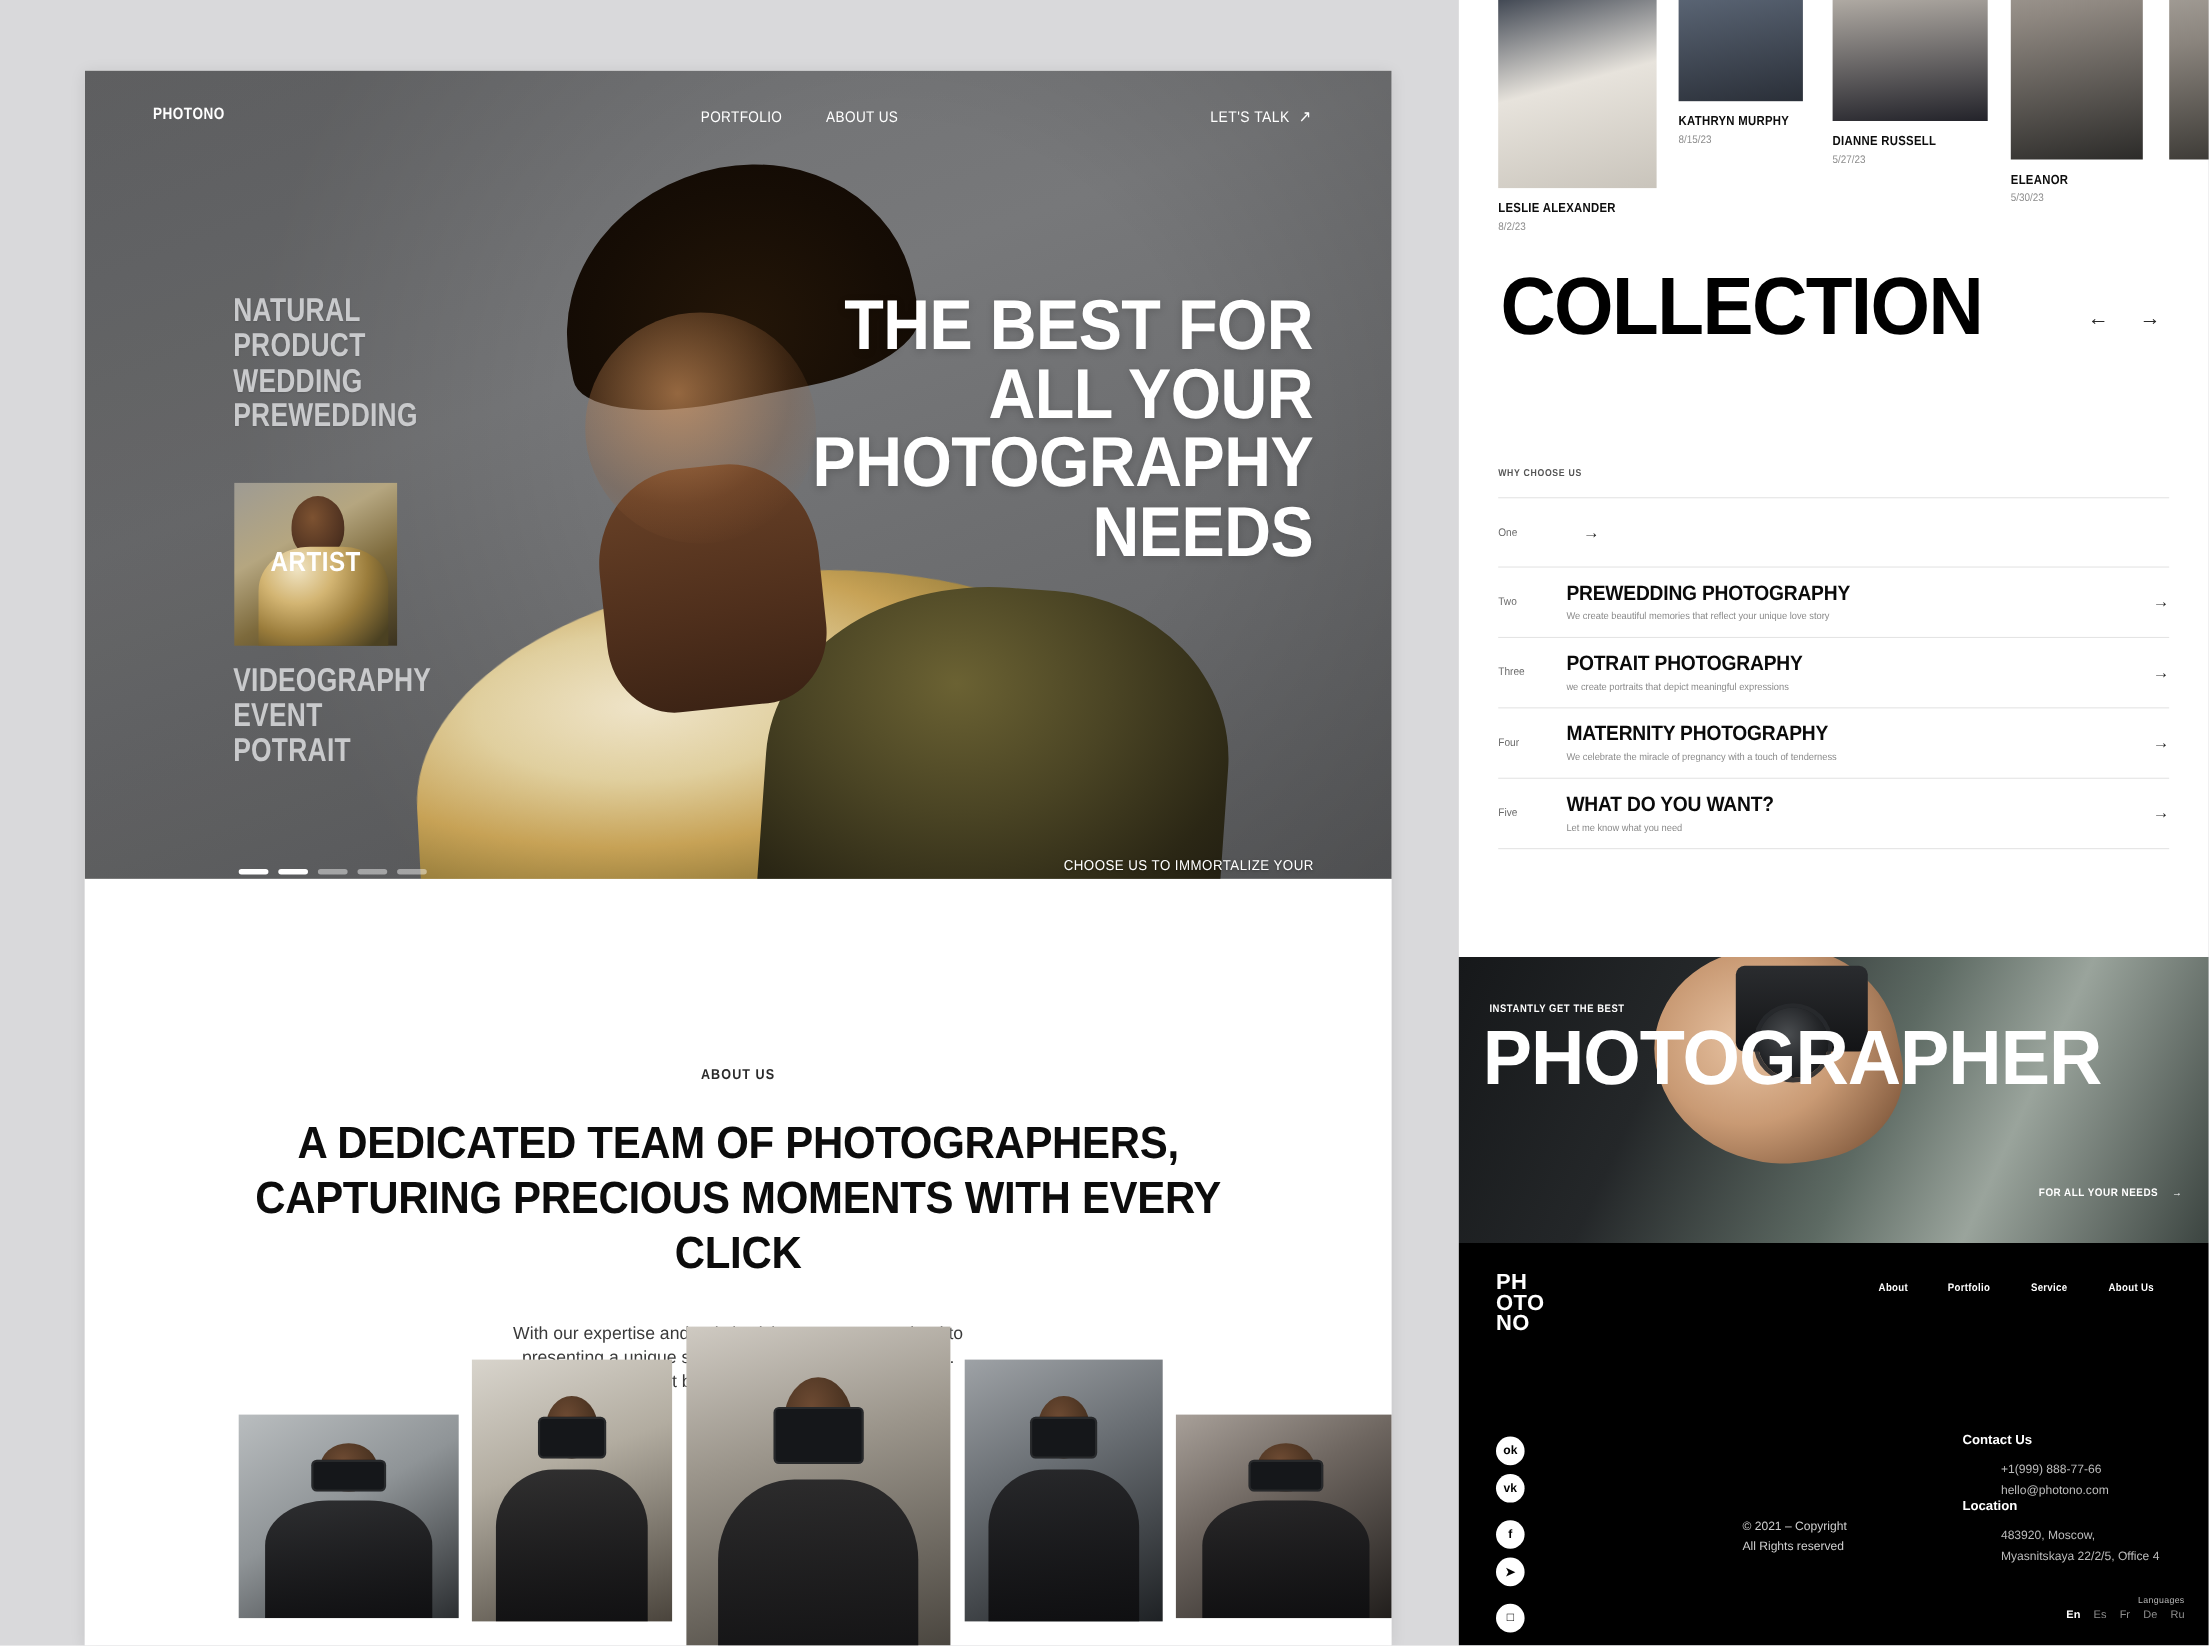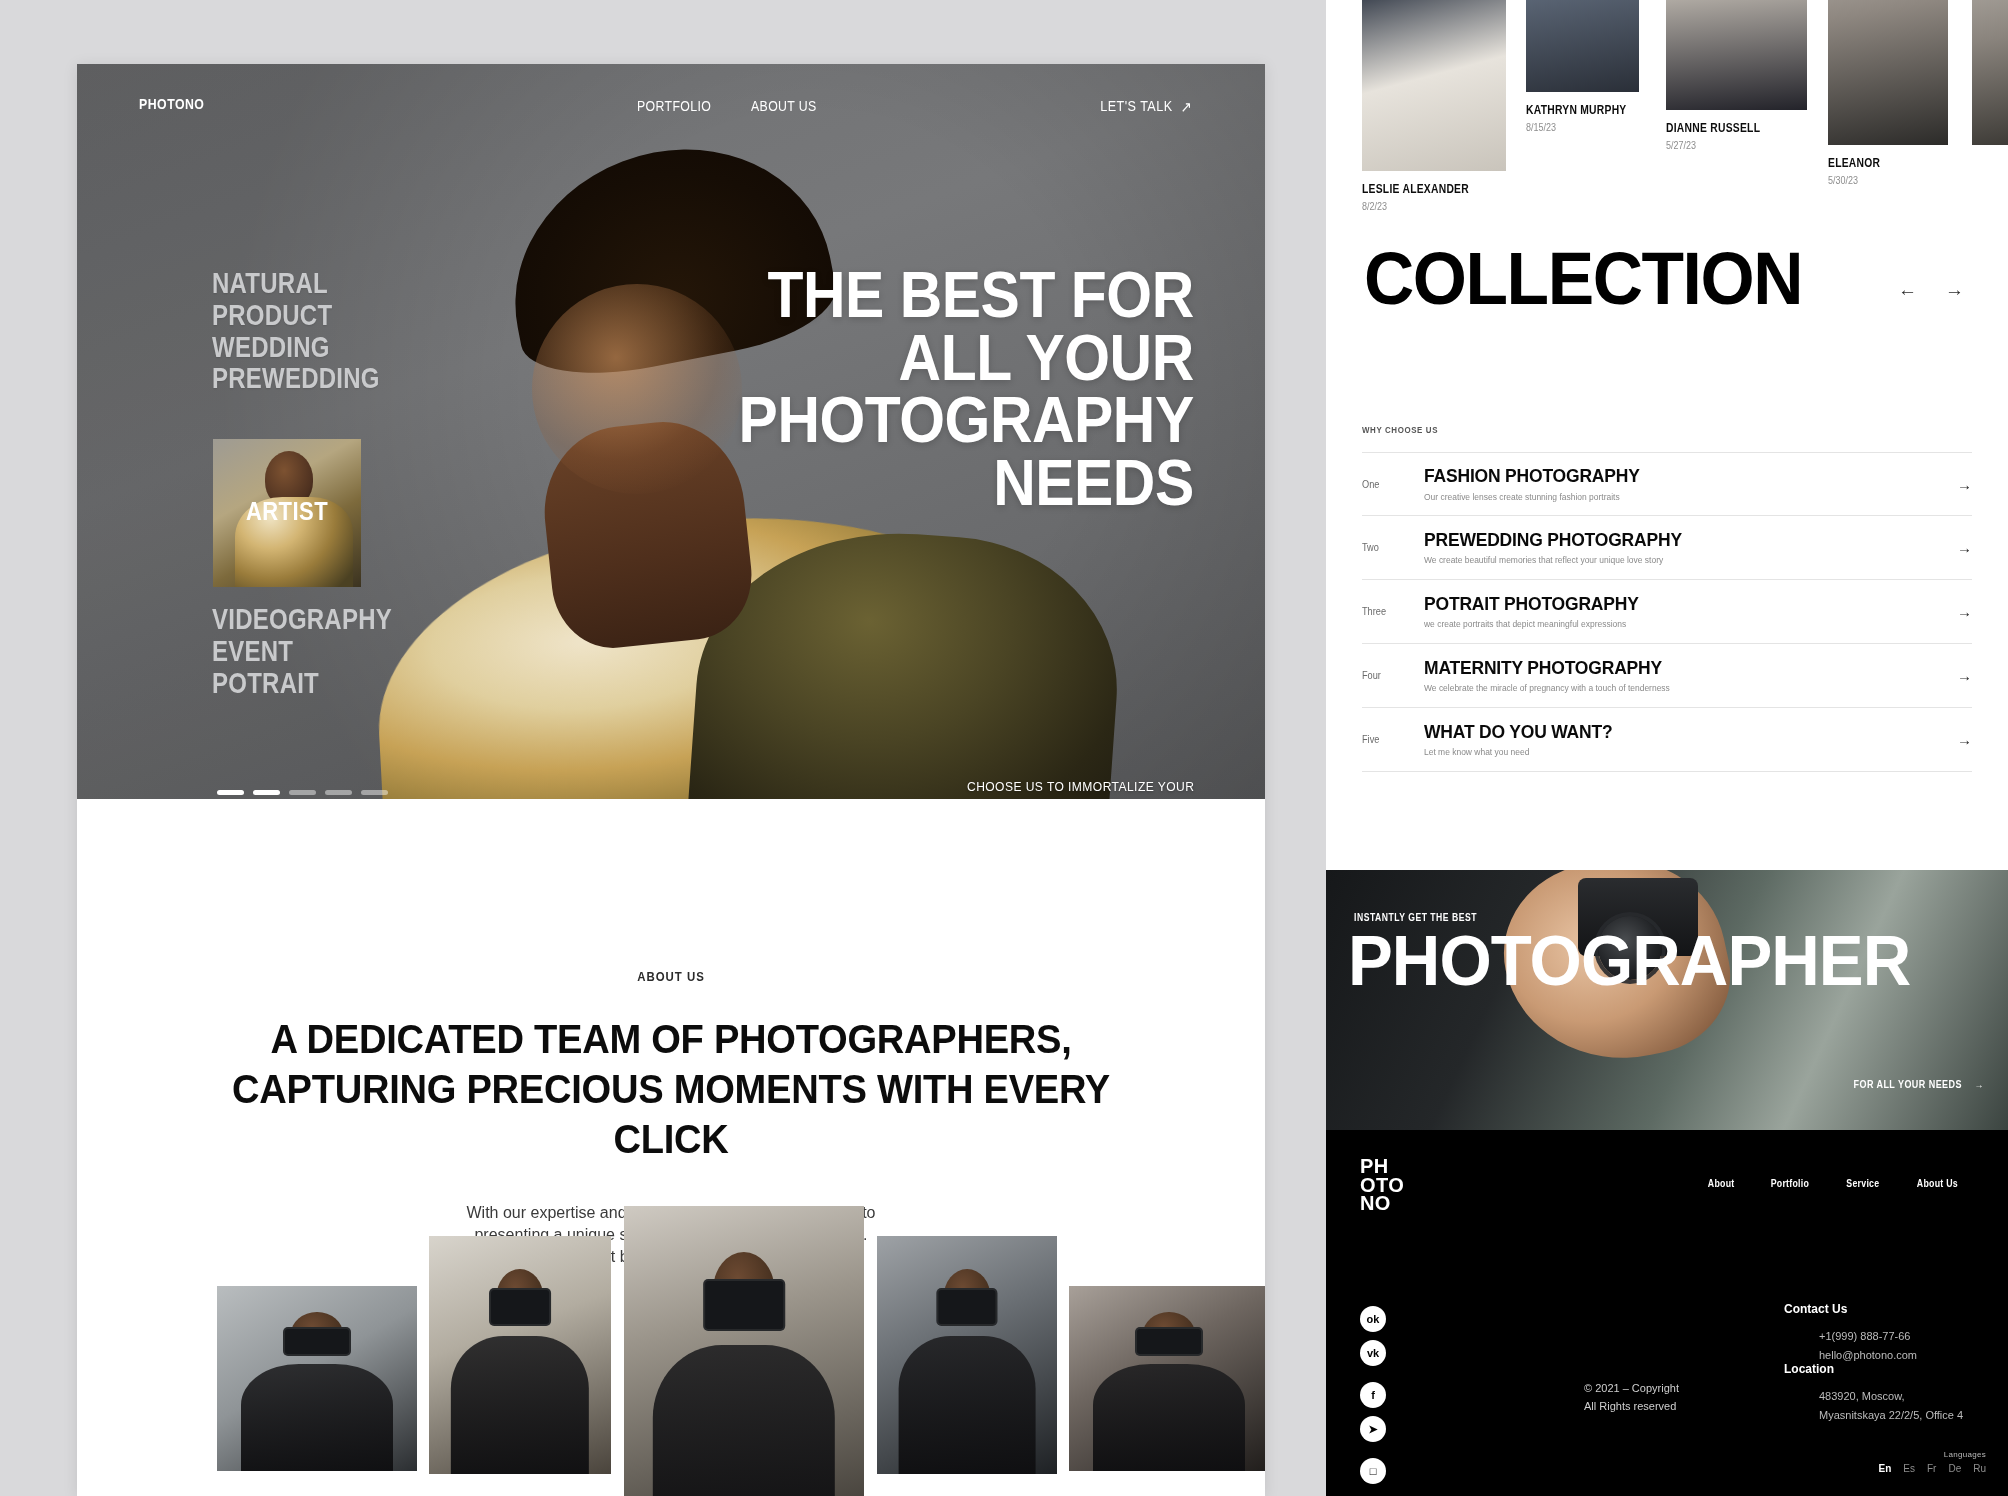--- a/index.html
+++ b/index.html
@@ -313,21 +313,21 @@
   
   .footer {
     position:absolute; left:0; top:1150px; width:682px; height:366px;
     background:#000; color:#fff;
   }
   .f-logo {
     position:absolute; left:34px; top:27px;
     font-size:20px; font-weight:700; line-height:0.93; letter-spacing:0.4px;
   }
   .f-nav {
-    position:absolute; left:380px; top:36px; display:flex; gap:32px;margin-top:12px;
+    position:absolute; left:380px; top:36px; display:flex; gap:32px;
   }
   .f-nav a {
     color:#fff; font-size:10px; font-weight:700; text-decoration:none;
     letter-spacing:0.3px; transform:scaleX(0.88); display:inline-block;
   }
   .socials { position:absolute; left:34px; top:176px; width:70px; }
   .soc {
     width:26px; height:26px; border-radius:50%; background:#fff; color:#000;
     display:flex; align-items:center; justify-content:center;
     font-size:11px; font-weight:700; margin-bottom:8px;
@@ -490,24 +490,20 @@
       <h2 class="coll-head">COLLECTION</h2>
       <div class="coll-arrows">
         <span>←</span>
         <span>→</span>
       </div>
 
       <div class="why-kicker">WHY CHOOSE US</div>
       <div class="why-list">
         <div class="why-row">
           <div class="why-num">One</div>
-          <div class="why-main">
-            <div class="why-title">FASHION PHOTOGRAPHY</div>
-            <div class="why-sub">Our creative lenses create stunning fashion portraits</div>
-          </div>
           <div class="why-arrow">→</div>
         </div>
         <div class="why-row">
           <div class="why-num">Two</div>
           <div class="why-main">
             <div class="why-title">PREWEDDING PHOTOGRAPHY</div>
             <div class="why-sub">We create beautiful memories that reflect your unique love story</div>
           </div>
           <div class="why-arrow">→</div>
         </div>

